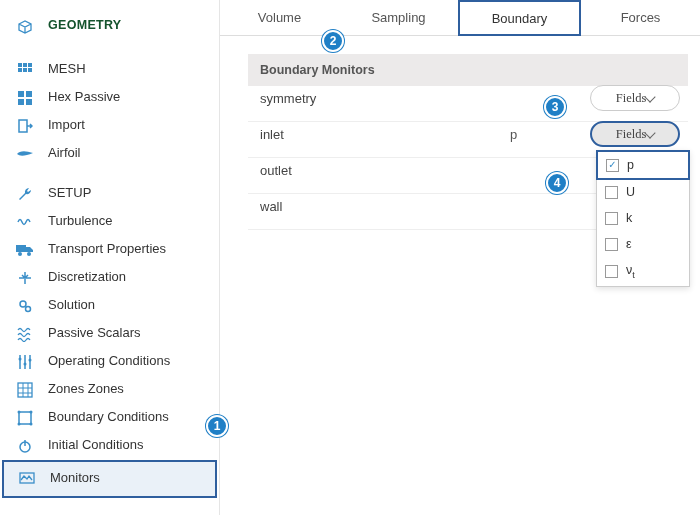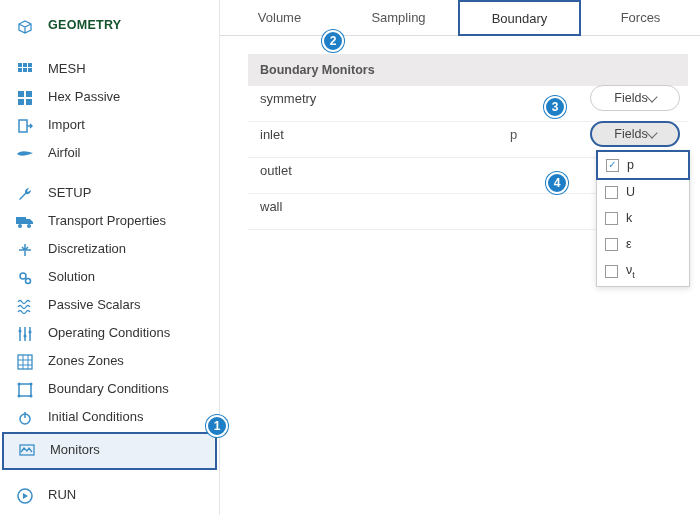--- a/index.html
+++ b/index.html
@@ -110,20 +110,21 @@
     border: 1px solid #ccc;
     border-radius: 14px;
     background: #fff;
     display: flex;
     align-items: center;
     justify-content: center;
     gap: 0;
     font-size: 12.5px;
     color: #444;
     cursor: pointer;
+    font-family: Liberation Serif, serif;
   }
   .fields-btn.highlight {
     background: #e7e7e7;
     border: 2px solid #2f5f9e;
   }
   .chev {
     width: 8px; height: 8px;
     border-right: 1.5px solid #666;
     border-bottom: 1.5px solid #666;
     transform: rotate(45deg);
@@ -237,20 +238,28 @@
     <div class="sb-item">
       <span class="icon">
         <svg width="16" height="16" viewBox="0 0 16 16">
             <path fill="#3a8ec8" d="M14 4a4 4 0 01-5 4L3 14l-1-1 6-6a4 4 0 014-5l-2 3 1 1 3-2z"></path>
           </svg>
       </span>
       <span>SETUP</span>
     </div>
     <div class="sb-item">
       <span class="icon">
+        <svg width="16" height="16" viewBox="0 0 16 16">
+            <path fill="none" stroke="#3a8ec8" stroke-width="1.5" d="M1 8q2-5 4 0t4 0 4 0"></path>
+          </svg>
+      </span>
+      <span>Turbulence</span>
+    </div>
+    <div class="sb-item">
+      <span class="icon">
         <svg width="18" height="14" viewBox="0 0 18 14">
             <path fill="#3a8ec8" d="M0 2h10v7H0zM10 4h4l3 3v2h-7z"></path>
             <circle cx="4" cy="11" r="2" fill="#3a8ec8"></circle>
             <circle cx="13" cy="11" r="2" fill="#3a8ec8"></circle>
           </svg>
       </span>
       <span>Transport Properties</span>
     </div>
     <div class="sb-item">
       <span class="icon">

